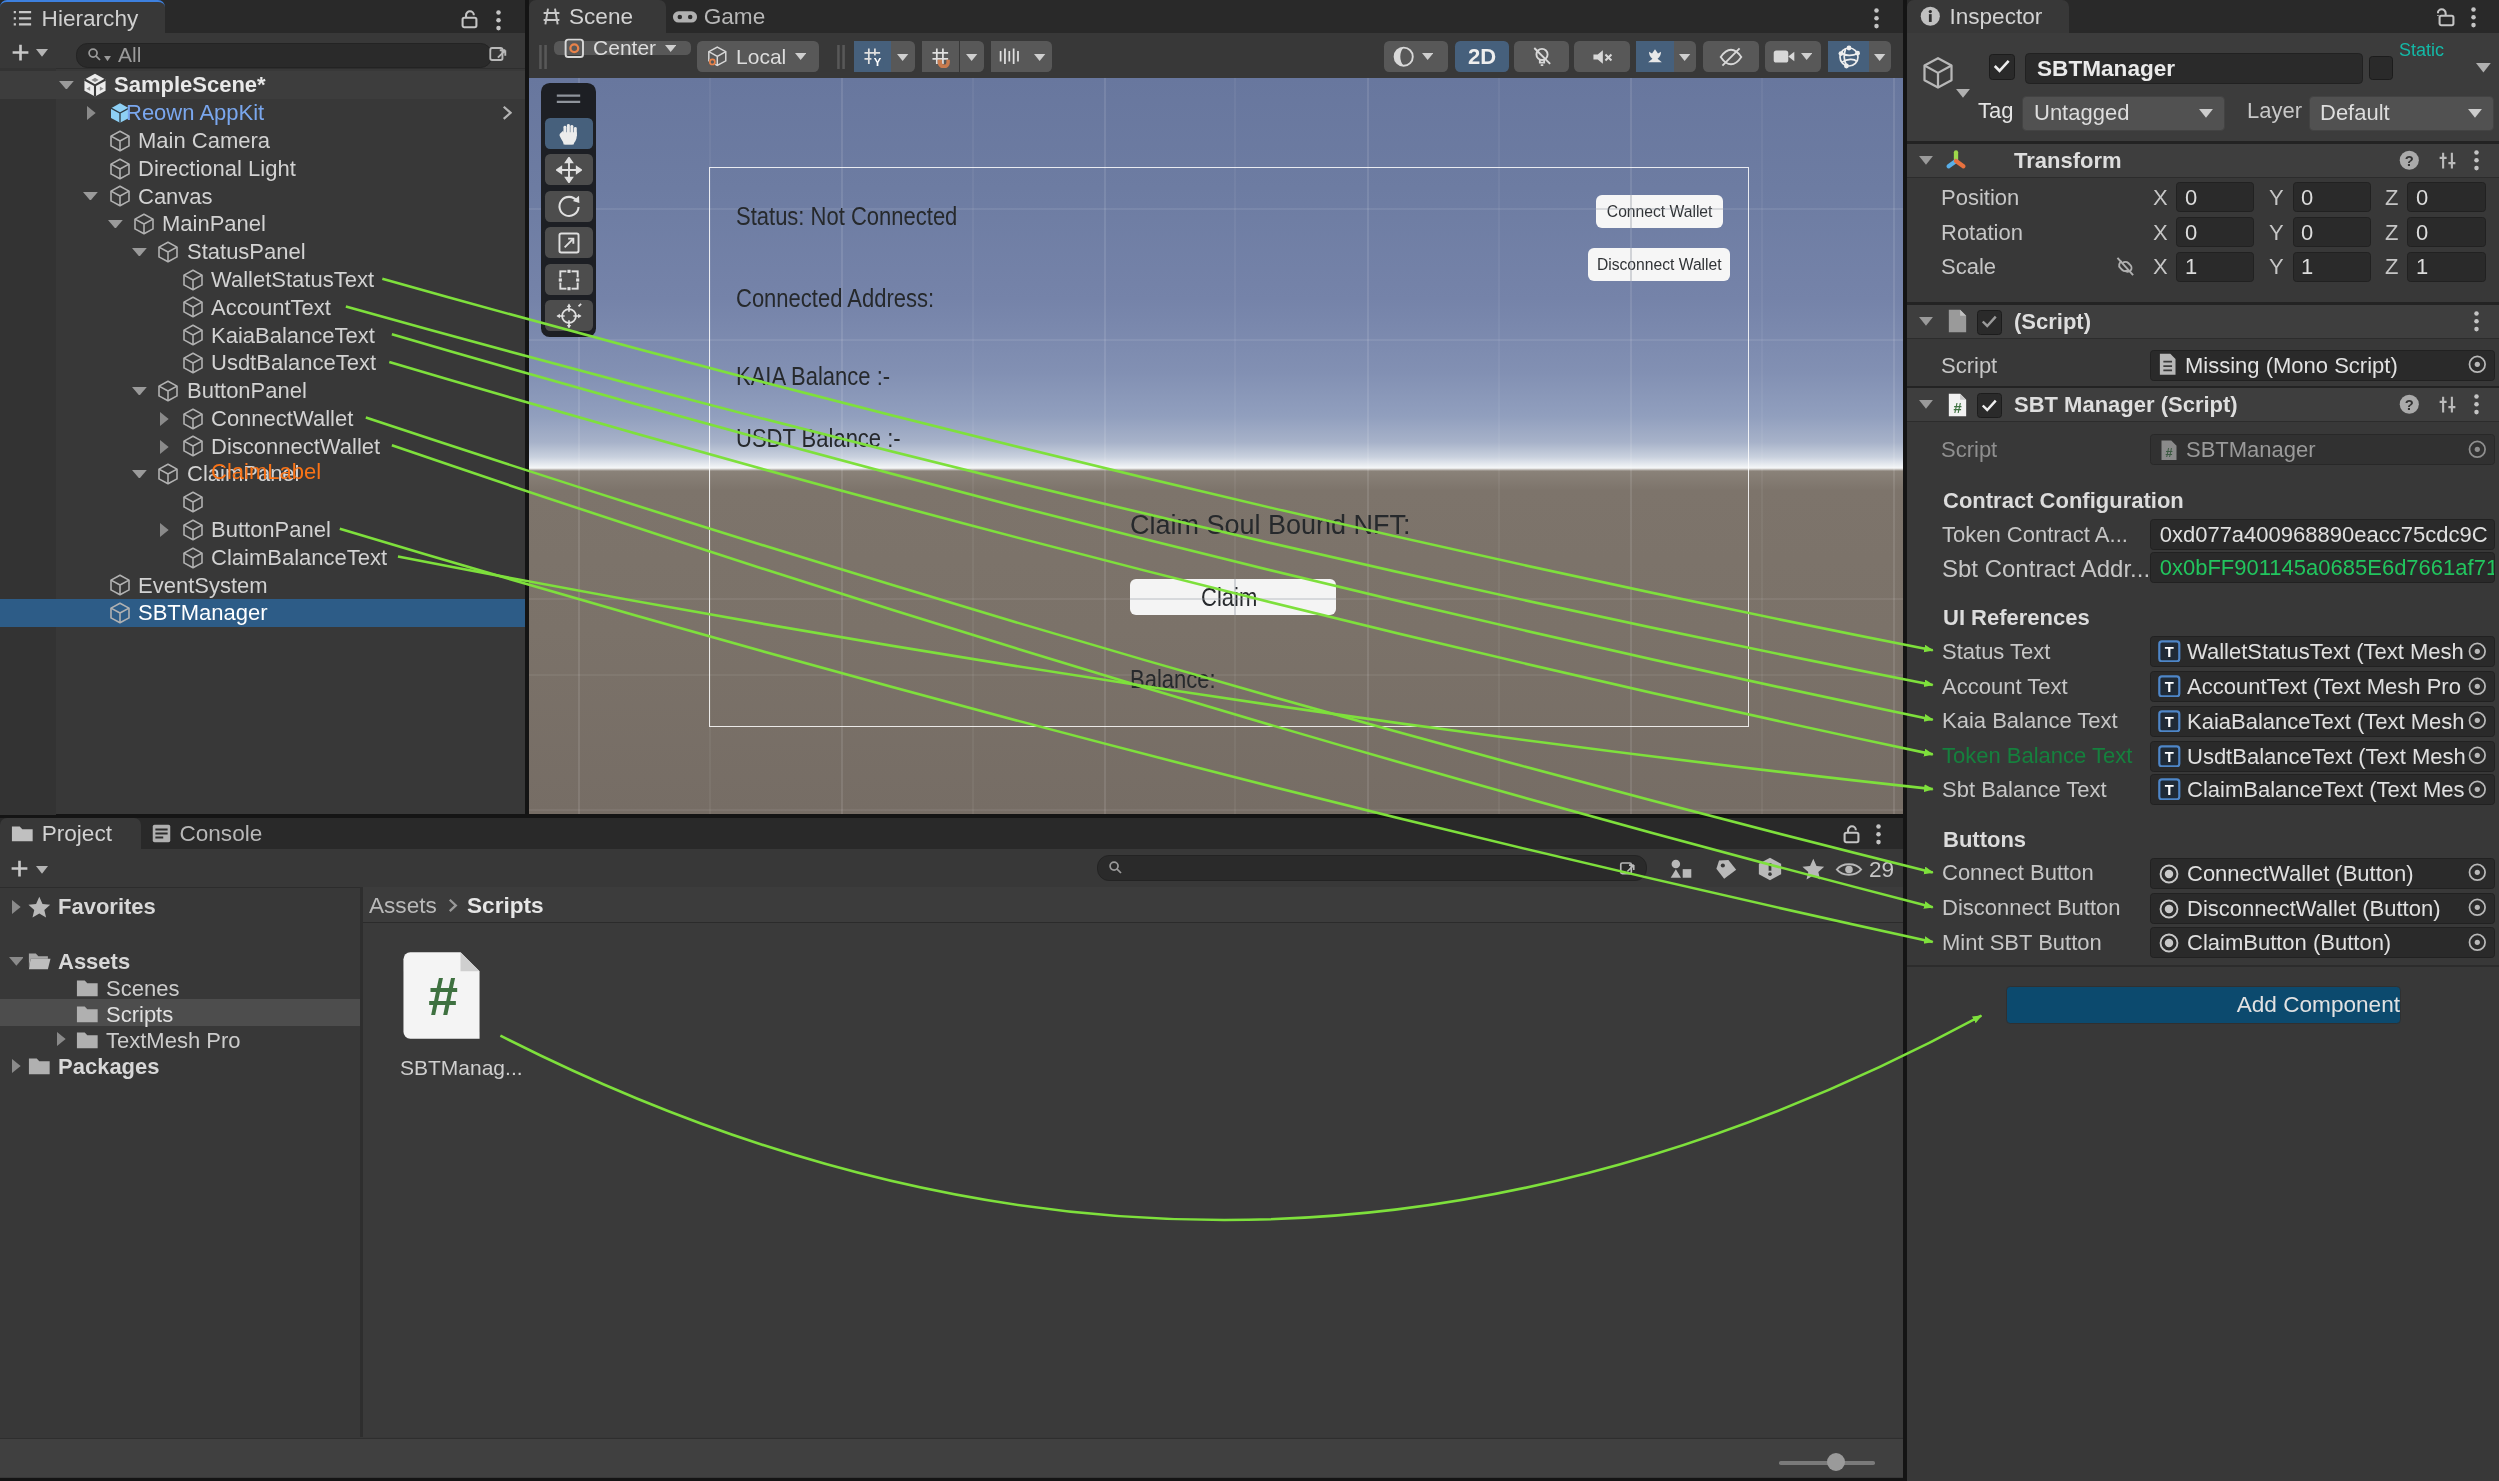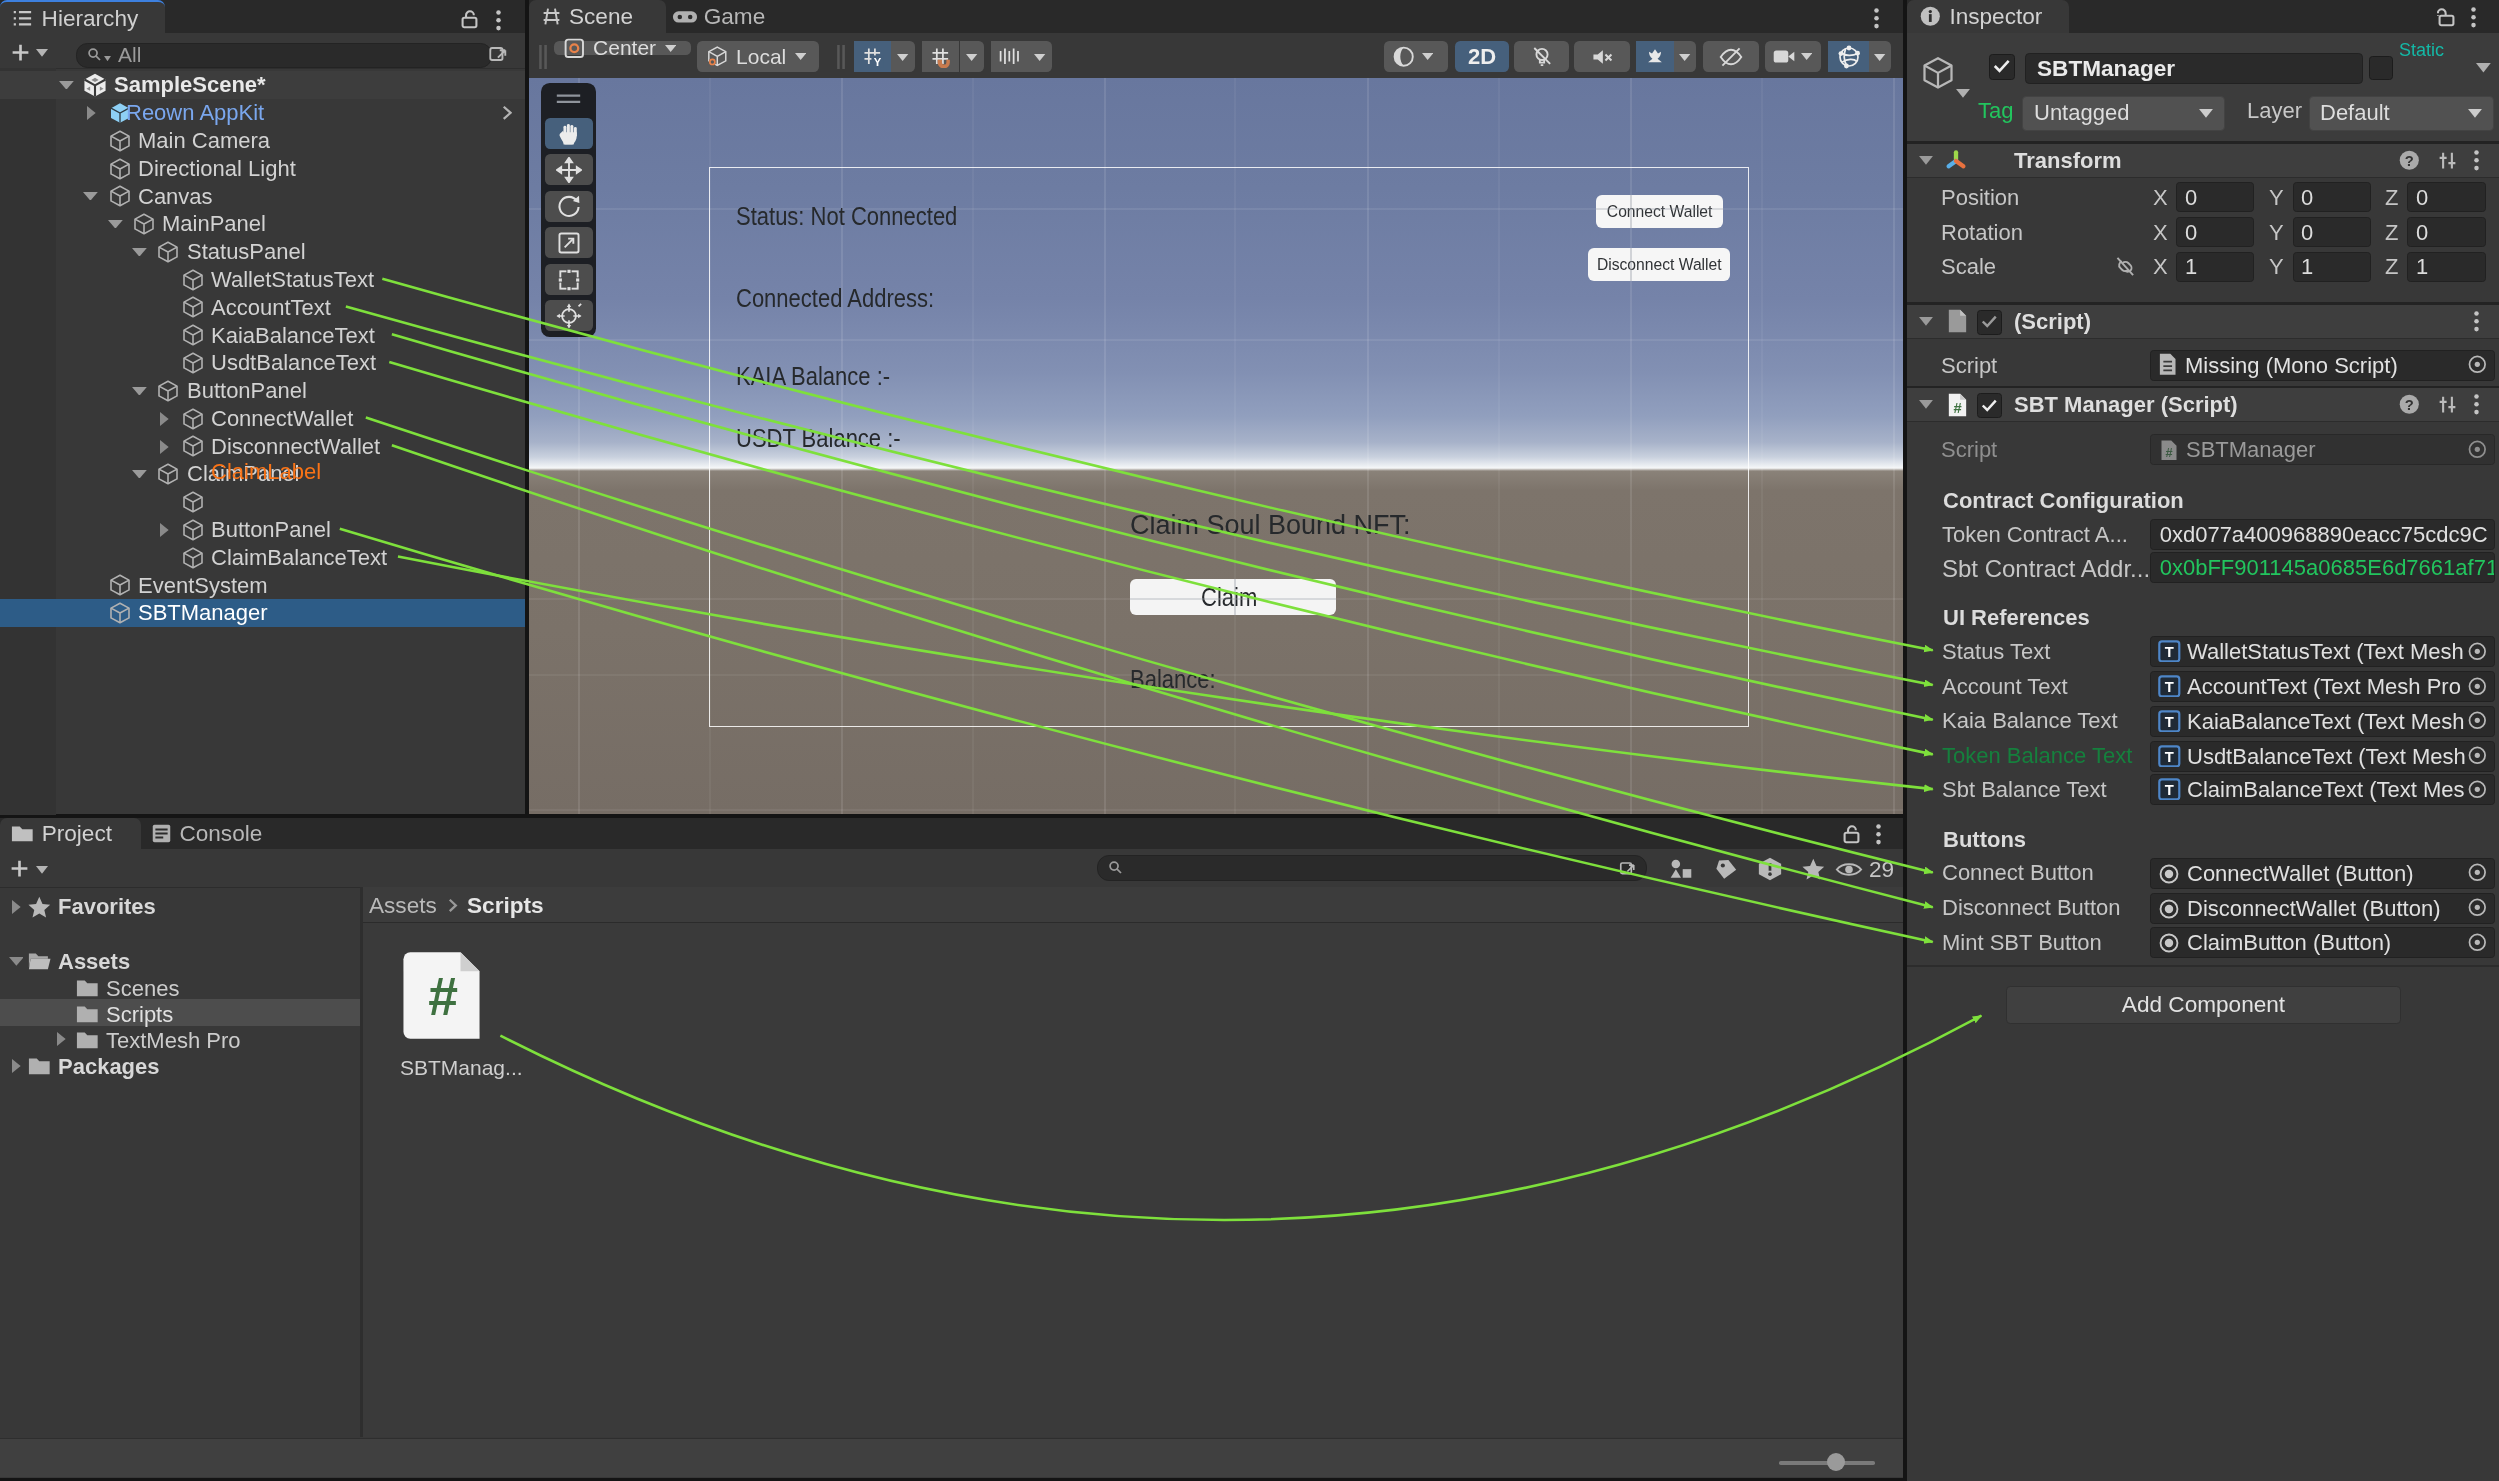--- a/index.html
+++ b/index.html
@@ -570,21 +570,21 @@
 <svg class="a" style="left:86px;top:59px" width="17.4" height="14" viewBox="0 0 20 16">
           <path d="M2 8 L7.5 13.5 L18 2" fill="none" stroke="#eeeeee" stroke-width="3"></path>
         </svg>
 <div class="a" style="left:118px;top:53px;width:336px;height:29px;background:#2a2a2a;border:0.9px solid #212121;border-radius:4.3px"></div>
 <div class="a nw" style="left:130px;top:56px;font-size:22.6px;font-weight:bold;color:#eaeaea">SBTManager</div>
 <div class="a" style="left:462px;top:56px;width:22px;height:22px;background:#2a2a2a;border:0.9px solid #1c1c1c;border-radius:3.5px"></div>
 <div class="a nw" style="left:492px;top:40px;font-size:18px;color:#14b8a6">Static</div>
 <svg class="a" style="left:569px;top:63px" width="14.8" height="9.6" viewBox="0 0 17 11">
           <path d="M0 0h17L8.5 11z" fill="#b0b0b0"></path>
         </svg>
-<div class="a nw" style="left:71px;top:98px;font-size:22px;color:#22c55e">Tag</div>
+<div class="a nw" style="left:71px;top:98px;font-size:22px;color:#e5e5e5">Tag</div>
 <div class="a" style="left:115px;top:96px;width:201px;height:33px;background:#515151;border:0.9px solid #434343;border-radius:4.3px"></div>
 <div class="a nw" style="left:127px;top:100px;font-size:22px;color:#dddddd">Untagged</div>
 <svg class="a" style="left:292px;top:109px" width="14" height="8.7" viewBox="0 0 16 10">
           <path d="M0 0h16L8 10z" fill="#cccccc"></path>
         </svg>
 <div class="a nw" style="left:340px;top:98px;font-size:22px;color:#c8c8c8">Layer</div>
 <div class="a" style="left:402px;top:96px;width:183px;height:33px;background:#515151;border:0.9px solid #434343;border-radius:4.3px"></div>
 <div class="a nw" style="left:413px;top:100px;font-size:22px;color:#dddddd">Default</div>
 <svg class="a" style="left:561px;top:109px" width="14" height="8.7" viewBox="0 0 16 10">
           <path d="M0 0h16L8 10z" fill="#cccccc"></path>
@@ -839,21 +839,21 @@
             <circle cx="13" cy="13" r="10" fill="none" stroke="#c8c8c8" stroke-width="2.2"></circle>
             <circle cx="13" cy="13" r="5" fill="#c8c8c8"></circle>
           </svg>
 <div class="a nw" style="left:36px;top:1.7px;font-size:22px;color:#e0e0e0">ClaimButton (Button)</div>
 </div>
 <svg class="a" style="left:559px;top:931px" width="22.6" height="22.6" viewBox="0 0 26 26">
           <circle cx="13" cy="13" r="9" fill="none" stroke="#b8b8b8" stroke-width="2"></circle>
           <circle cx="13" cy="13" r="3" fill="#b8b8b8"></circle>
         </svg>
 <div class="a" style="left:0;top:965px;width:593px;height:1.7px;background:#2c2c2c"></div>
-<div class="a" style="left:99px;top:986px;width:393px;height:36px;background:#404040;border:0.9px solid #303030;border-radius:4.3px;text-align:center;line-height:36px;font-size:22.6px;color:#e2e2e2">Add Component</div>
+<div class="a" style="left:99px;top:986px;width:393px;height:36px;background:#0c4a6e;border:0.9px solid #303030;border-radius:4.3px;text-align:right;line-height:36px;font-size:22.6px;color:#e2e2e2">Add Component</div>
 </div>
 </div>
 <div id="project">
 <div class="a" style="left:0;top:818px;width:1903px;height:660px;background:#383838">
 <div class="a" style="left:0;top:0;width:1903px;height:31px;background:#292929"></div>
 <div class="tab" style="left:0;top:0;width:141px;height:31px">
           <svg style="margin-left:11.3px" width="22.6" height="19" viewBox="0 0 26 22">
             <path d="M1 3 h9 l3 3 h12 v14 h-24 z" fill="#c0c0c0"></path>
           </svg>
           <span style="font-size:22.6px;margin-left:7.8px">Project</span>

